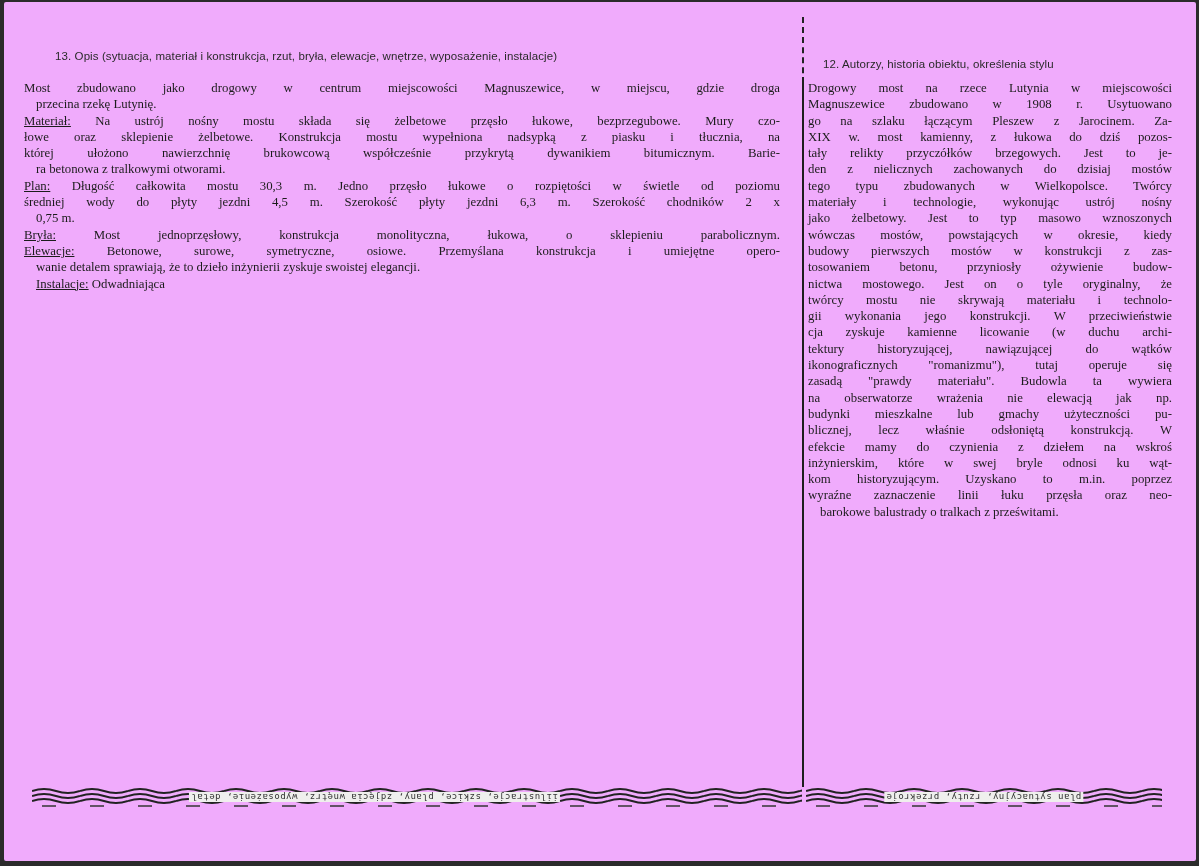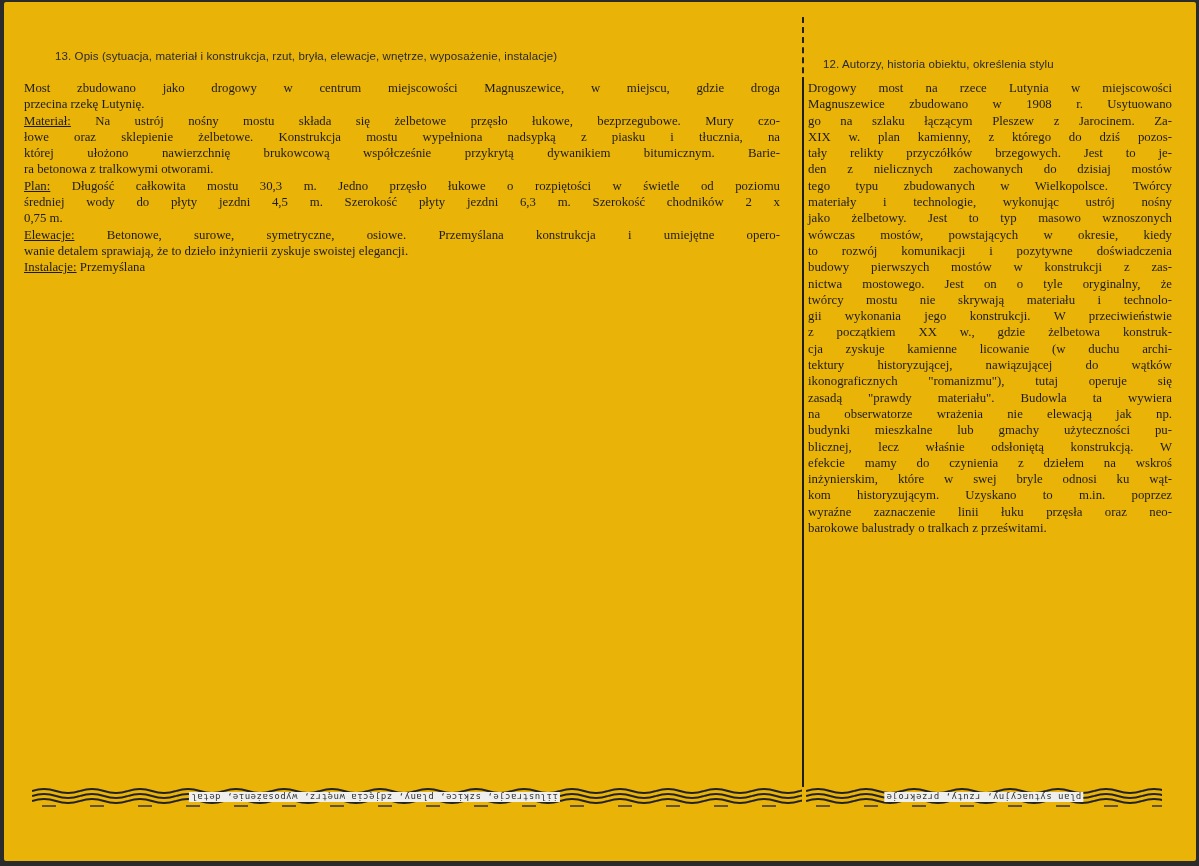--- a/index.html
+++ b/index.html
@@ -6,21 +6,21 @@
   body {
     width: 1199px; height: 866px;
     background: #2b2b2b;
     position: relative;
     overflow: hidden;
   }
   .card {
     position: absolute;
     left: 4px; top: 2px;
     width: 1192px; height: 859px;
-    background: #eab308;
+    background: #f0abfc;
     border-radius: 2px;
   }
   .heading {
     position: absolute;
     font-family: "Liberation Sans", sans-serif;
     font-size: 11.5px;
     color: #2a2a2a;
     letter-spacing: 0.1px;
     white-space: nowrap;
   }
@@ -48,21 +48,21 @@
   .body-text.left {
     left: 20px; top: 78px; width: 756px;
     text-align: justify;
   }
   .body-text.right {
     left: 804px; top: 78px; width: 364px;
     text-align: justify;
   }
   .label { text-decoration: underline; }
   .line { display: block; text-align: justify; text-align-last: justify; white-space: nowrap; font-family: Liberation Serif, serif; }
-  .line.last { text-align-last: left; }
+  .line.last { text-align-last: left; margin-left: 12px; }
   .wave {
     position: absolute;
     top: 785px; height: 22px;
   }
   .wave.left { left: 28px; width: 770px; }
   .wave.right { left: 802px; width: 356px; }
   .wave svg { display: block; }
   .footer-print {
     position: absolute;
     font-family: "DejaVu Sans Mono", monospace;
@@ -94,44 +94,44 @@
 
     <span class="line"><span class="label">Materiał:</span><span> Na ustrój nośny mostu składa się żelbetowe przęsło łukowe, bezprzegubowe. Mury czo-</span></span>
     <span class="line">łowe oraz sklepienie żelbetowe. Konstrukcja mostu wypełniona nadsypką z piasku i tłucznia, na</span>
     <span class="line">której ułożono nawierzchnię brukowcową współcześnie przykrytą dywanikiem bitumicznym. Barie-</span>
     <span class="line last">ra betonowa z tralkowymi otworami.</span>
 
     <span class="line"><span class="label">Plan:</span><span> Długość całkowita mostu 30,3 m. Jedno przęsło łukowe o rozpiętości w świetle od poziomu</span></span>
     <span class="line">średniej wody do płyty jezdni 4,5 m. Szerokość płyty jezdni 6,3 m. Szerokość chodników 2 x</span>
     <span class="line last">0,75 m.</span>
 
+    <span class="line"><span class="label">Bryła:</span><span> Most jednoprzęsłowy, konstrukcja monolityczna, łukowa, o sklepieniu parabolicznym.</span></span>
 
     <span class="line"><span class="label">Elewacje:</span><span> Betonowe, surowe, symetryczne, osiowe. Przemyślana konstrukcja i umiejętne opero-</span></span>
     <span class="line last">wanie detalem sprawiają, że to dzieło inżynierii zyskuje swoistej elegancji.</span>
 
-    <span class="line last"><span class="label">Instalacje:</span><span> Przemyślana</span></span>
+    <span class="line last"><span class="label">Instalacje:</span><span> Odwadniająca</span></span>
   </div>
 
   <div class="body-text right">
     <span class="line">Drogowy most na rzece Lutynia w miejscowości</span>
     <span class="line">Magnuszewice zbudowano w 1908 r. Usytuowano</span>
     <span class="line">go na szlaku łączącym Pleszew z Jarocinem. Za-</span>
-    <span class="line">XIX w. plan kamienny, z którego do dziś pozos-</span>
+    <span class="line">XIX w. most kamienny, z łukowa do dziś pozos-</span>
     <span class="line">tały relikty przyczółków brzegowych. Jest to je-</span>
     <span class="line">den z nielicznych zachowanych do dzisiaj mostów</span>
     <span class="line">tego typu zbudowanych w Wielkopolsce. Twórcy</span>
     <span class="line">materiały i technologie, wykonując ustrój nośny</span>
     <span class="line">jako żelbetowy. Jest to typ masowo wznoszonych</span>
     <span class="line">wówczas mostów, powstających w okresie, kiedy</span>
-    <span class="line">to rozwój komunikacji i pozytywne doświadczenia</span>
     <span class="line">budowy pierwszych mostów w konstrukcji z zas-</span>
+    <span class="line">tosowaniem betonu, przyniosły ożywienie budow-</span>
     <span class="line">nictwa mostowego. Jest on o tyle oryginalny, że</span>
     <span class="line">twórcy mostu nie skrywają materiału i technolo-</span>
     <span class="line">gii wykonania jego konstrukcji. W przeciwieństwie</span>
-    <span class="line">z początkiem XX w., gdzie żelbetowa konstruk-</span>
     <span class="line">cja zyskuje kamienne licowanie (w duchu archi-</span>
     <span class="line">tektury historyzującej, nawiązującej do wątków</span>
     <span class="line">ikonograficznych "romanizmu"), tutaj operuje się</span>
     <span class="line">zasadą "prawdy materiału". Budowla ta wywiera</span>
     <span class="line">na obserwatorze wrażenia nie elewacją jak np.</span>
     <span class="line">budynki mieszkalne lub gmachy użyteczności pu-</span>
     <span class="line">blicznej, lecz właśnie odsłoniętą konstrukcją. W</span>
     <span class="line">efekcie mamy do czynienia z dziełem na wskroś</span>
     <span class="line">inżynierskim, które w swej bryle odnosi ku wąt-</span>
     <span class="line">kom historyzującym. Uzyskano to m.in. poprzez</span>

